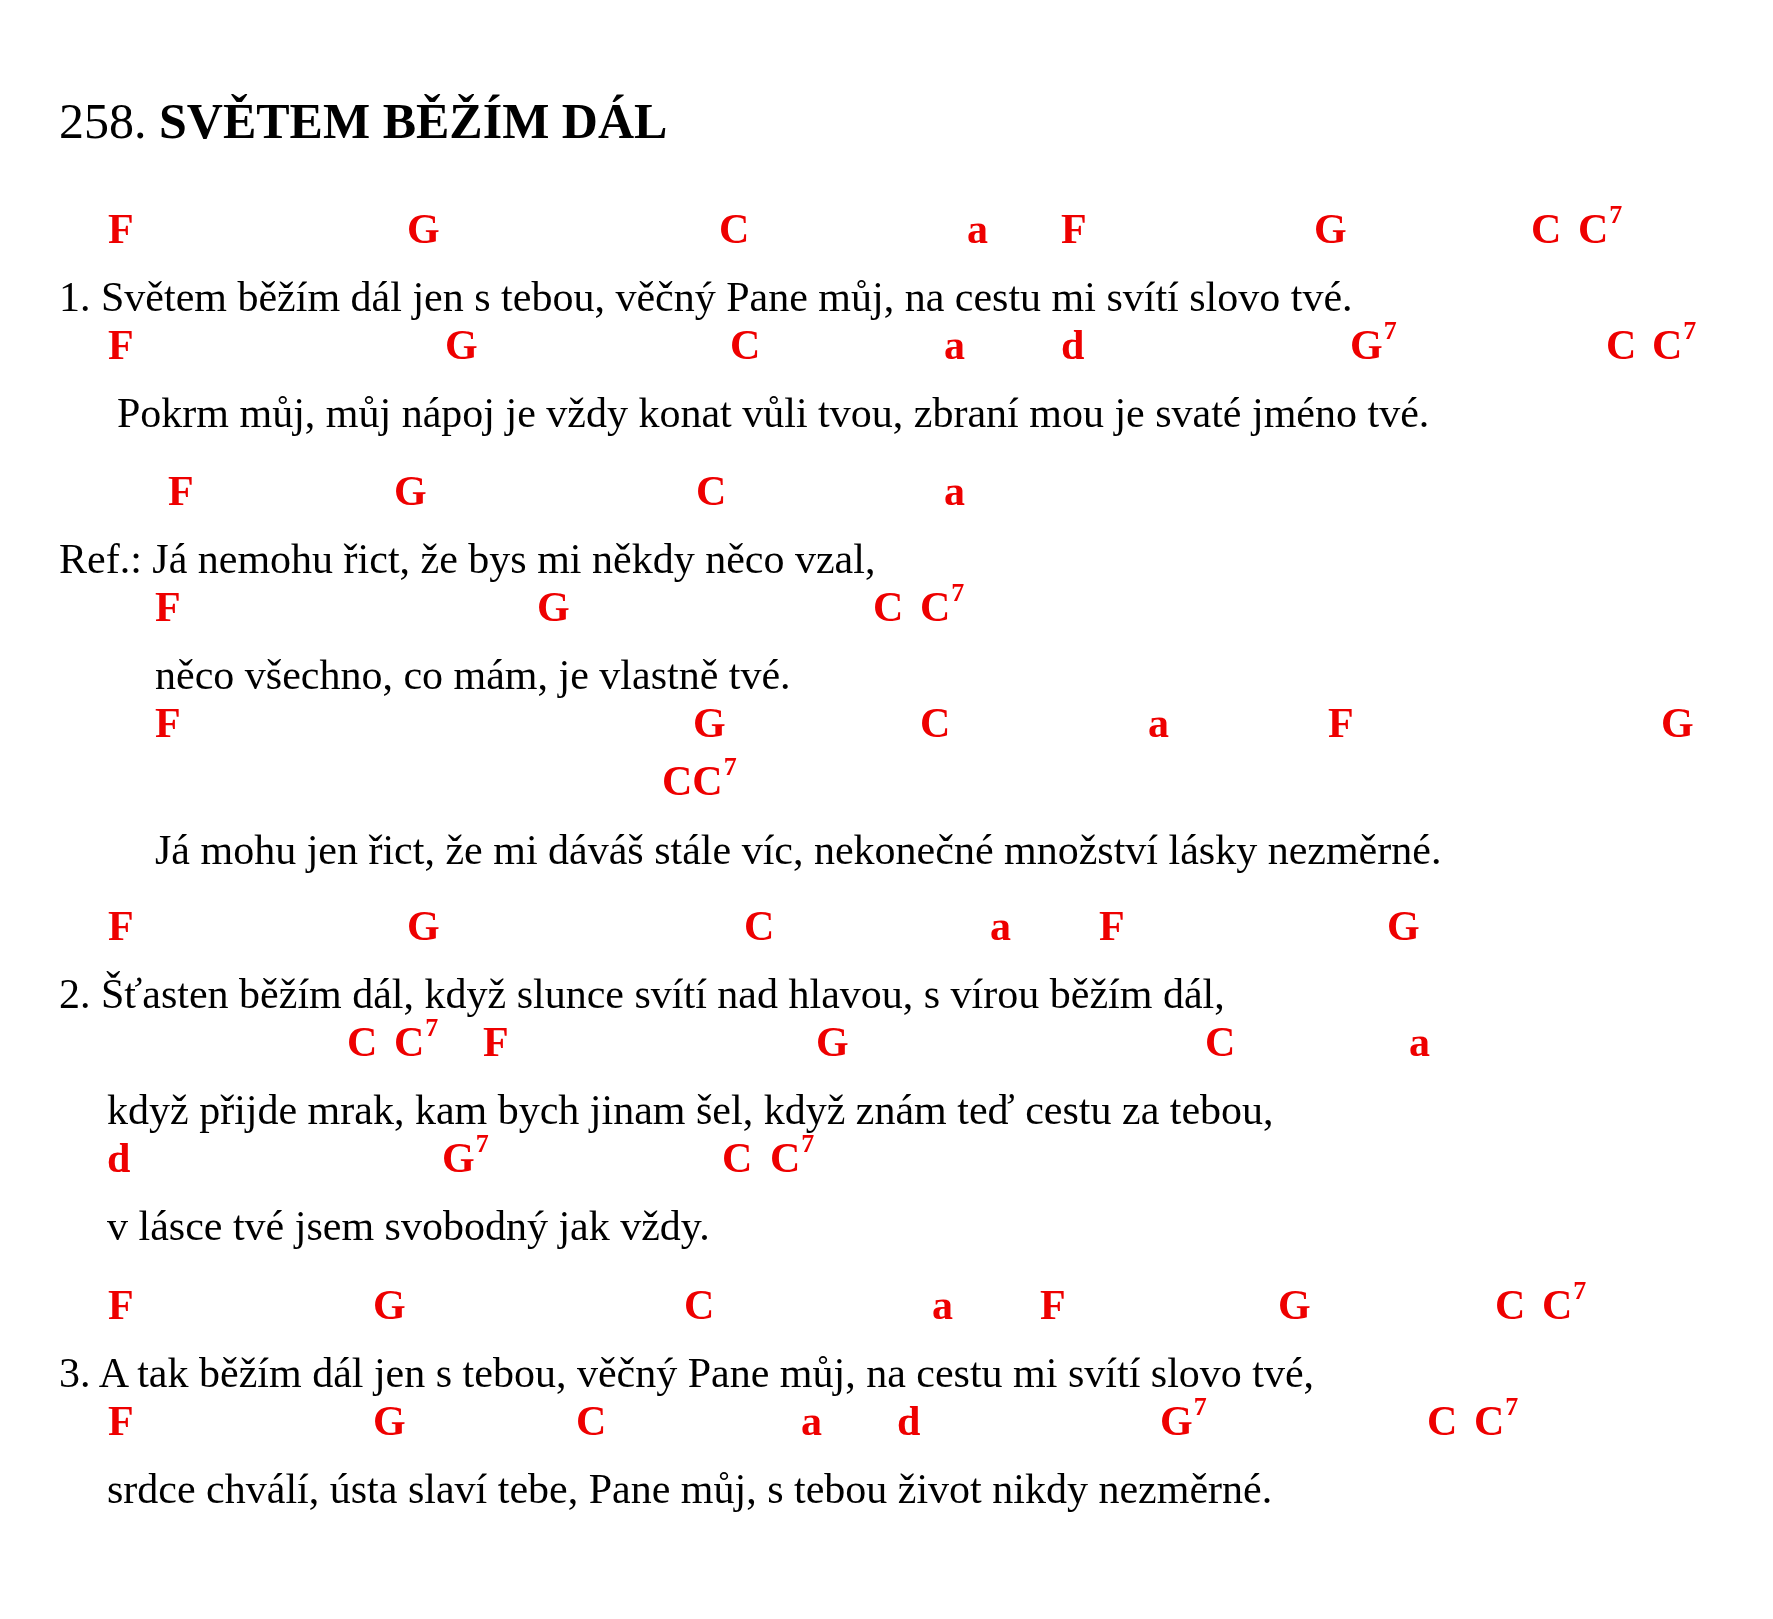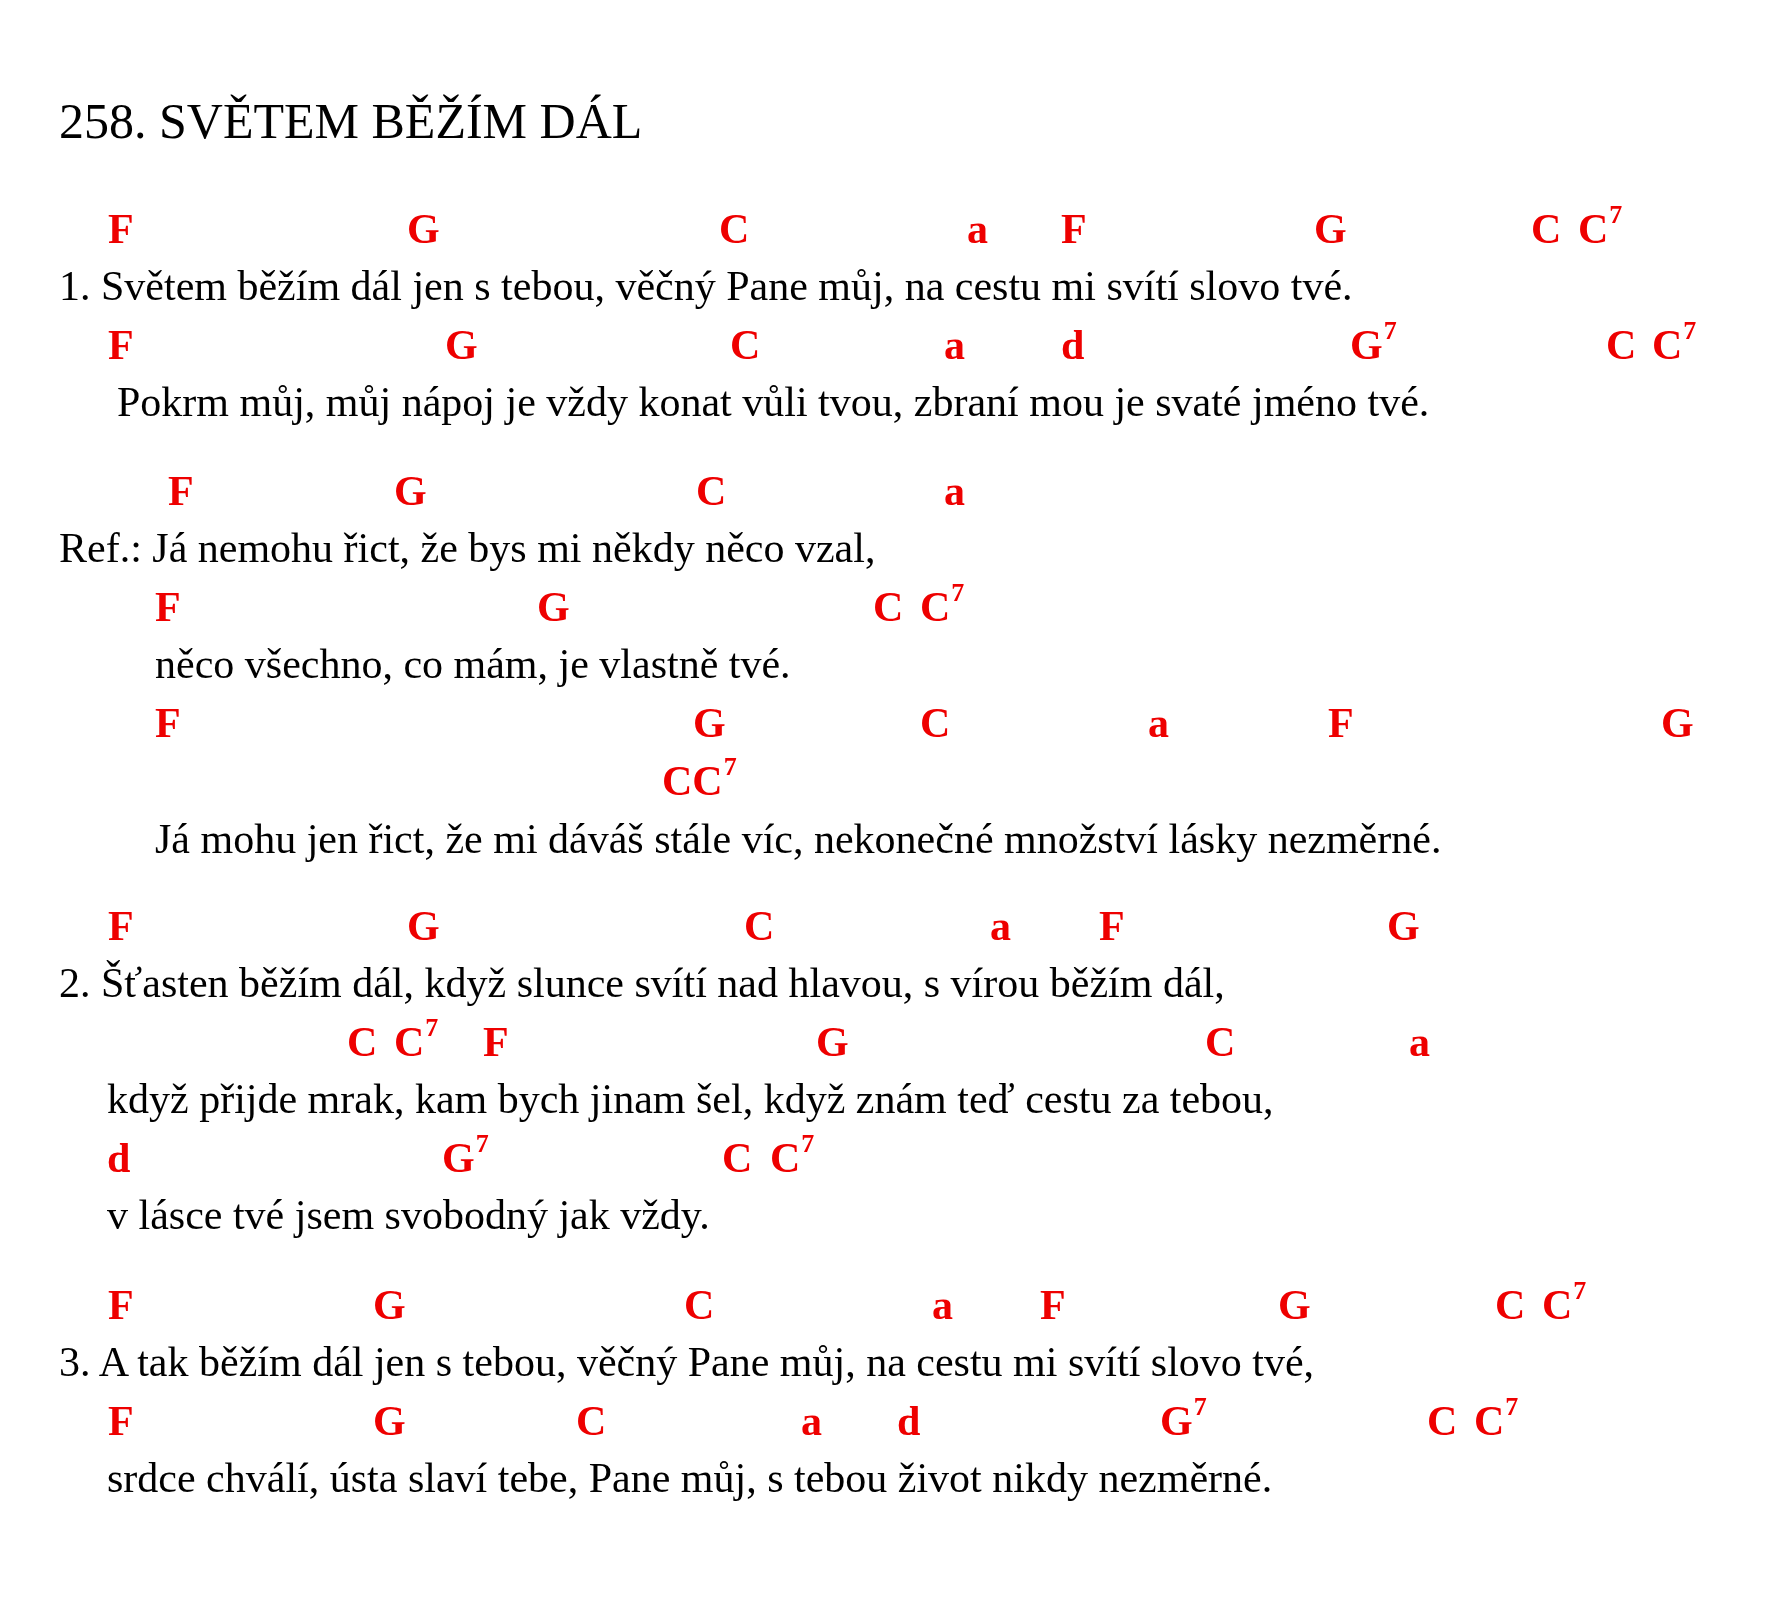--- a/index.html
+++ b/index.html
@@ -1,23 +1,23 @@
 <!DOCTYPE html>
 <html><head>
   <meta charset="utf-8">
   <style>
     html, body { margin: 0; padding: 0; background: #ffffff; }
     body { width: 1773px; height: 1619px; position: relative; overflow: hidden;
            font-family: "Liberation Serif", "DejaVu Serif", serif; color: #000; }
     .title { position: absolute; left: 59px; top: 96px; font-size: 50px; line-height: 1; white-space: nowrap; }
     .title .num { font-weight: normal; }
-    .title .name { font-weight: normal; }
+    .title .name { font-weight: bold; }
     .chord { position: absolute; color: #ee0000; font-weight: bold; font-size: 42px; line-height: 1; white-space: nowrap; }
     .chord sup { font-size: 26px; vertical-align: top; position: relative; top: -6px; margin-left: 1px; }
-    .lyric { position: absolute; font-size: 42px; line-height: 1; white-space: nowrap; }
+    .lyric { position: absolute; font-size: 42px; line-height: 1; white-space: nowrap; margin-top: 11px; }
   </style>
 </head>
 <body>
 
 <div class="title">
   <span class="num">258.</span>
   <span class="name">SVĚTEM BĚŽÍM DÁL</span>
 </div>
 
 <span class="chord" style="left:108px;top:208px">F</span>

